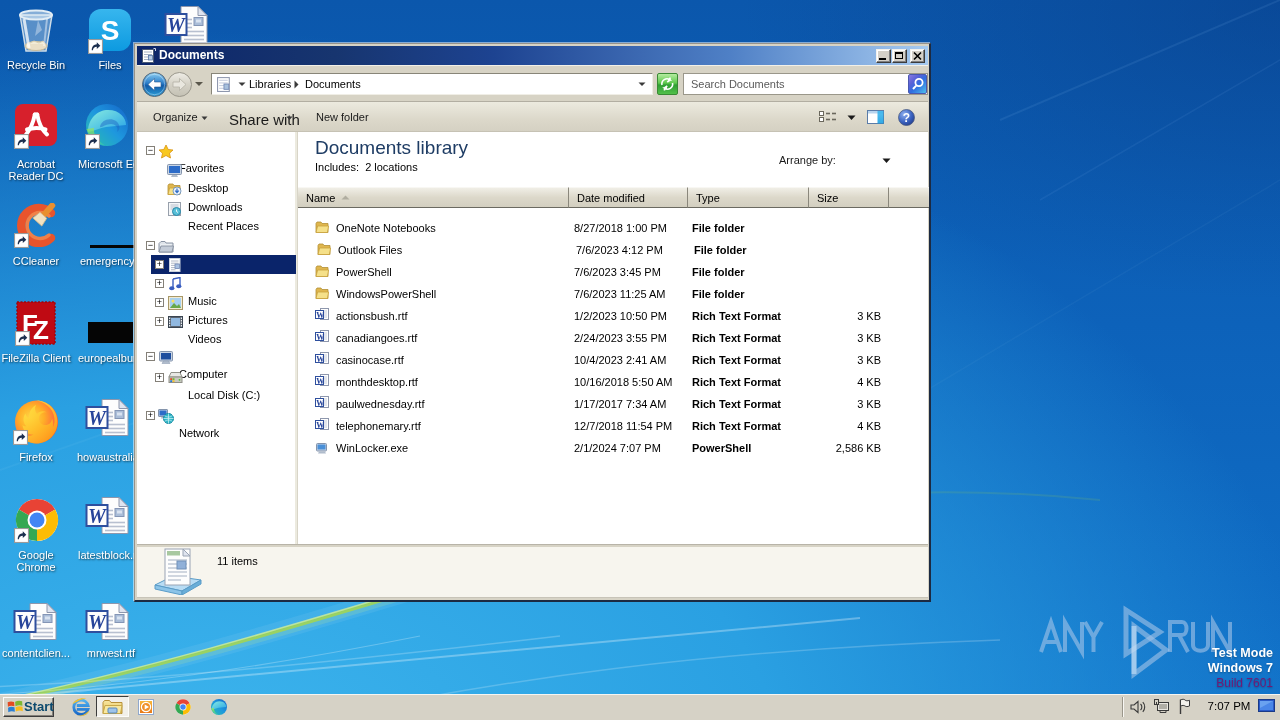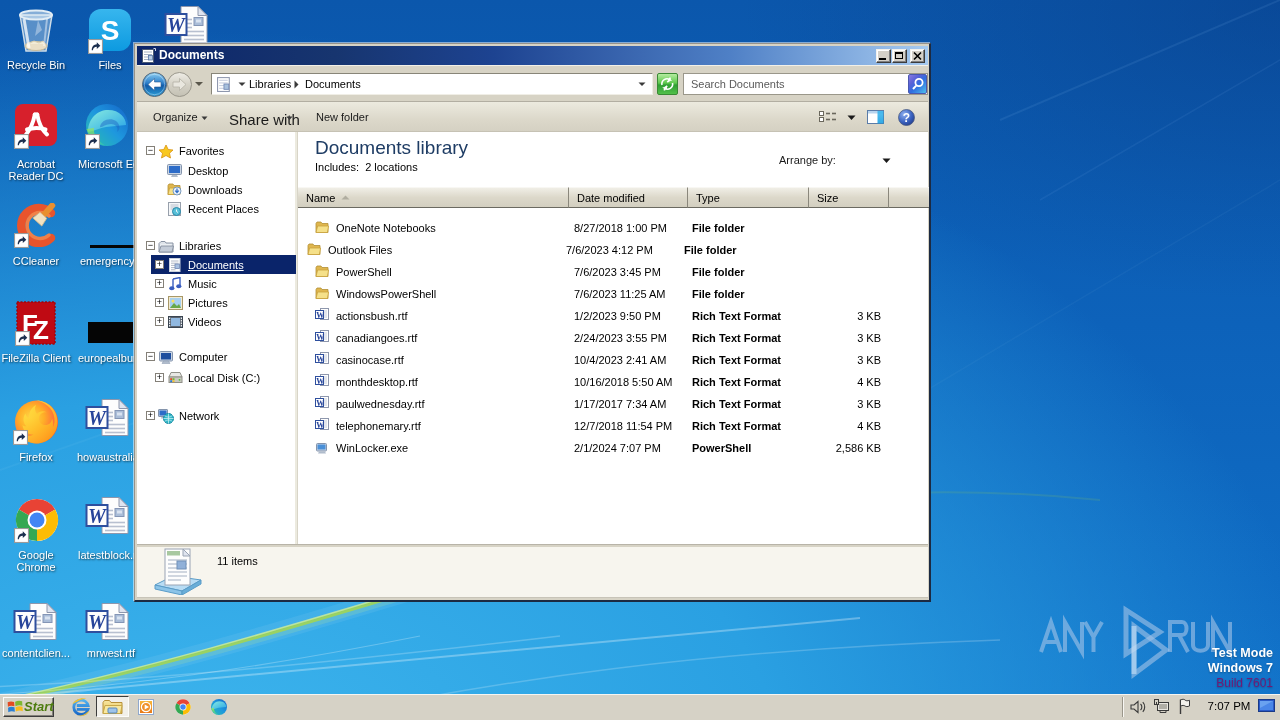--- a/index.html
+++ b/index.html
@@ -20,21 +20,21 @@
     border-top:1px solid #f8f7f3;border-bottom:1px solid #6b6a61;
     background:linear-gradient(180deg,#f0eee6 0%,#dcd8ca 50%,#d3cfc0 100%);
     font-size:11px;color:#000;box-sizing:border-box;padding:4px 0 0 8px;}
   .frow{position:absolute;left:0;height:22px;font-size:11px;color:#000;width:620px;}
   .frow .nm{position:absolute;left:35px;top:5px;}
   .frow .dt{position:absolute;left:273px;top:5px;}
   .frow .tp{position:absolute;left:391px;top:5px;font-weight:bold;}
   .frow .sz{position:absolute;left:508px;width:72px;top:5px;text-align:right;}
   .frow svg{position:absolute;left:14px;top:3px;}
   .nrow{position:absolute;left:0;width:160px;height:19px;font-size:11px;color:#000;}
-  .nrow .txt{position:absolute;top:3px;}
+  .nrow .txt{position:absolute;top:20px;}
   .nrow svg{position:absolute;}
   .pm{position:absolute;width:9px;height:9px;background:#fff;border:1px solid #848078;
      font-size:9px;line-height:7.5px;text-align:center;color:#000;box-sizing:border-box;top:4px;}
 </style>
 </head>
 <body>
 <svg class="abs" style="left:0;top:0" width="1280" height="720" viewBox="0 0 1280 720">
  <defs>
   <linearGradient id="fgrad" x1="0" y1="0" x2="0" y2="1">
     <stop offset="0" stop-color="#f7e7a2"></stop>
@@ -567,21 +567,21 @@
   <style>.tseg{top:143px;}</style>
 
   <div class="frow" style="left:166px;top:173px">
       <svg width="15" height="15" viewBox="0 0 15 15">
         <use href="#folder14"></use>
       </svg>
       <span class="nm">OneNote Notebooks</span>
       <span class="dt">8/27/2018 1:00 PM</span>
       <span class="tp">File folder</span>
     </div>
-  <div class="frow" style="left:158px;top:195px">
+  <div class="frow" style="left:168px;top:195px">
       <svg width="15" height="15" viewBox="0 0 15 15">
         <use href="#folder14"></use>
       </svg>
       <span class="nm">Outlook Files</span>
       <span class="dt">7/6/2023 4:12 PM</span>
       <span class="tp">File folder</span>
     </div>
   <div class="frow" style="left:166px;top:217px">
       <svg width="15" height="15" viewBox="0 0 15 15">
         <use href="#folder14"></use>
@@ -596,21 +596,21 @@
       </svg>
       <span class="nm">WindowsPowerShell</span>
       <span class="dt">7/6/2023 11:25 AM</span>
       <span class="tp">File folder</span>
     </div>
   <div class="frow" style="left:166px;top:261px">
       <svg width="14" height="13" viewBox="0 0 14 13">
         <use href="#wdoc14"></use>
       </svg>
       <span class="nm">actionsbush.rtf</span>
-      <span class="dt">1/2/2023 9:50 PM</span>
+      <span class="dt">1/2/2023 10:50 PM</span>
       <span class="tp">Rich Text Format</span>
       <span class="sz">3 KB</span>
     </div>
   <div class="frow" style="left:166px;top:283px">
       <svg width="14" height="13" viewBox="0 0 14 13">
         <use href="#wdoc14"></use>
       </svg>
       <span class="nm">canadiangoes.rtf</span>
       <span class="dt">2/24/2023 3:55 PM</span>
       <span class="tp">Rich Text Format</span>
@@ -689,21 +689,21 @@
 <div class="abs" style="left:0;top:694px;width:1280px;height:26px;background:#d6d2c6;border-top:1px solid #f6f5f1;box-sizing:border-box;"></div>
 <div class="abs" style="left:3px;top:697px;width:51px;height:20px;background:#d6d2c6;border:1px solid;border-color:#fdfcfa #3c3c3c #3c3c3c #fdfcfa;box-shadow:inset -1px -1px 0 #84817a;box-sizing:border-box;"></div>
 <svg class="abs" style="left:7px;top:699px" width="18" height="16" viewBox="0 0 18 16">
   <g transform="rotate(-4 9 8)">
     <path d="M1,2.8 C3,1.8 5,1.8 7.5,2.8 L7.5,7.2 C5,6.2 3,6.2 1,7.2 z" fill="#e34a22"></path>
     <path d="M8.5,2.8 C11,1.8 13,1.8 15.5,2.8 L15.5,7.2 C13,6.2 11,6.2 8.5,7.2 z" fill="#7eb832"></path>
     <path d="M1,8.2 C3,7.2 5,7.2 7.5,8.2 L7.5,12.6 C5,11.6 3,11.6 1,12.6 z" fill="#2a7fd4"></path>
     <path d="M8.5,8.2 C11,7.2 13,7.2 15.5,8.2 L15.5,12.6 C13,11.6 11,11.6 8.5,12.6 z" fill="#f8bb1c"></path>
   </g>
 </svg>
-<div class="abs" style="left:24px;top:699px;font-size:13px;font-weight:bold;color:#4d7c0f;font-style:italic;">Start</div>
+<div class="abs" style="left:24px;top:699px;font-size:13px;font-weight:bold;color:#0c4a6e;">Start</div>
 
 <svg class="abs" style="left:71px;top:697px" width="20" height="20" viewBox="0 0 20 20">
   <defs>
       <linearGradient id="ieg" x1="0" y1="0" x2="0" y2="1">
         <stop offset="0" stop-color="#54b4f0"></stop>
         <stop offset="1" stop-color="#1868c8"></stop>
       </linearGradient>
     </defs>
   <path d="M10,3 A7.2,7.2 0 1 0 10,17.4 A7.2,7.2 0 0 0 17,12.4 L5.8,12.4 M5.8,8.5 L17.1,8.5 A7.2,7.2 0 0 0 10,3" fill="none" stroke="url(#ieg)" stroke-width="2.8"></path>
   <path d="M1.5,7 C4,2.5 11,-0.5 16.5,2.5 C13.5,1.5 9,2.5 6.5,4.5 z" fill="#f8c028"></path>

